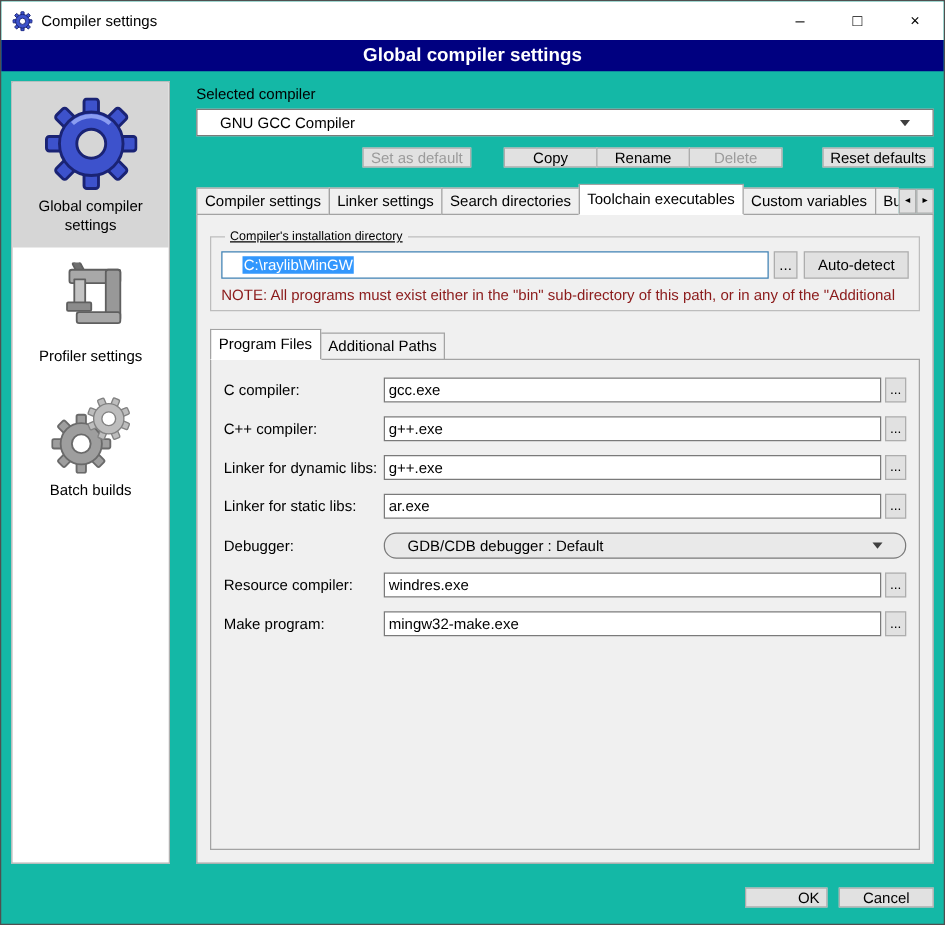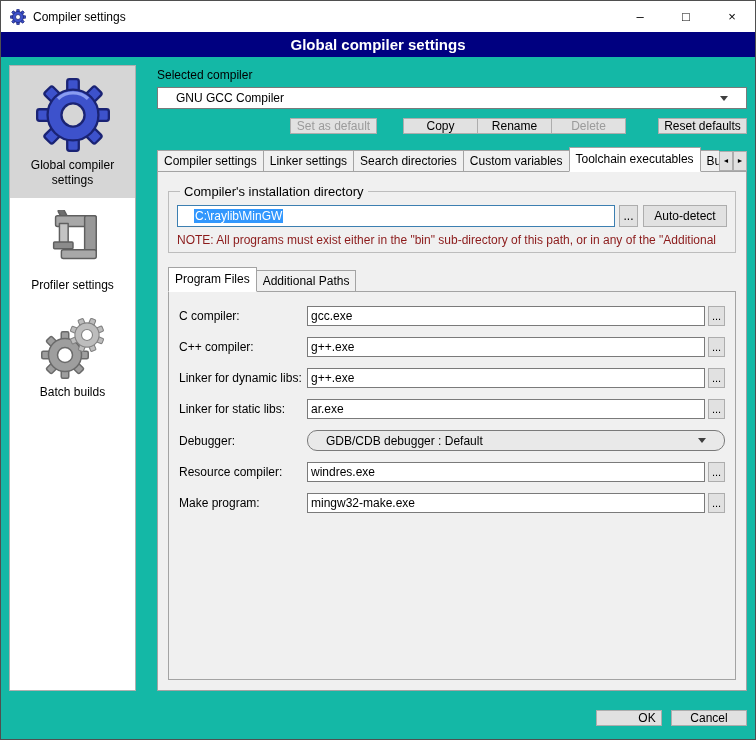--- a/index.html
+++ b/index.html
@@ -60,21 +60,21 @@
   .tab-scroll { display:flex; flex:none; margin-bottom:1px; }
   .tab-scroll .btn { width:14px; height:20px; padding:0; font-size:7px; line-height:18px; }
 
   .tab-panel { position:relative; z-index:1; border:1px solid #a3a3a3; background:#f0f0f0; flex:1;
                display:flex; flex-direction:column; padding:10px; min-height:0; }
   .sub-panel { position:relative; z-index:1; border:1px solid #a3a3a3; background:#f0f0f0; flex:1;
                padding:14px 10px; min-height:0; }
 
   
   fieldset.groupbox { border:1px solid #bdbdbd; padding:6px 8px 5px; margin-top:2px; }
-  fieldset.groupbox legend { padding:0 4px; margin-left:3px; font-size:13px; }
+  fieldset.groupbox legend { padding:0 4px; margin-left:3px; font-size:10px;text-decoration:underline; }
   .dir-row { display:flex; align-items:center; gap:4px; }
   .path-input { flex:1; height:22px; border:1px solid #3c7fb1; background:#fff; display:flex; align-items:center;
                 padding:0 16px; overflow:hidden; white-space:nowrap; }
   .path-input .sel { background:#3297fd; color:#fff; padding:0 1px; }
   .btn-browse { width:19px; height:22px; padding:0; flex:none; }
   .btn-autodetect { width:84px; height:22px; flex:none; margin-left:1px; }
   .note { margin-top:6px; color:#8b1a1a; white-space:nowrap; overflow:hidden; }
 
   
   .field-row { display:flex; align-items:center; margin-bottom:11px; }
@@ -203,22 +203,22 @@
         <button class="btn btn-rename">Rename</button>
         <button class="btn btn-delete" disabled="">Delete</button>
         <button class="btn btn-reset">Reset defaults</button>
       </div>
 
       <div class="tabstrip top">
         <div class="tabs">
           <div class="tab">Compiler settings</div>
           <div class="tab">Linker settings</div>
           <div class="tab">Search directories</div>
+          <div class="tab active">Toolchain executables</div>
           <div class="tab">Custom variables</div>
-          <div class="tab active">Toolchain executables</div>
           <div class="tab tab-build">Buil</div>
         </div>
         <div class="tab-scroll">
           <button class="btn">◄</button>
           <button class="btn">►</button>
         </div>
       </div>
 
       <div class="tab-panel">
 

